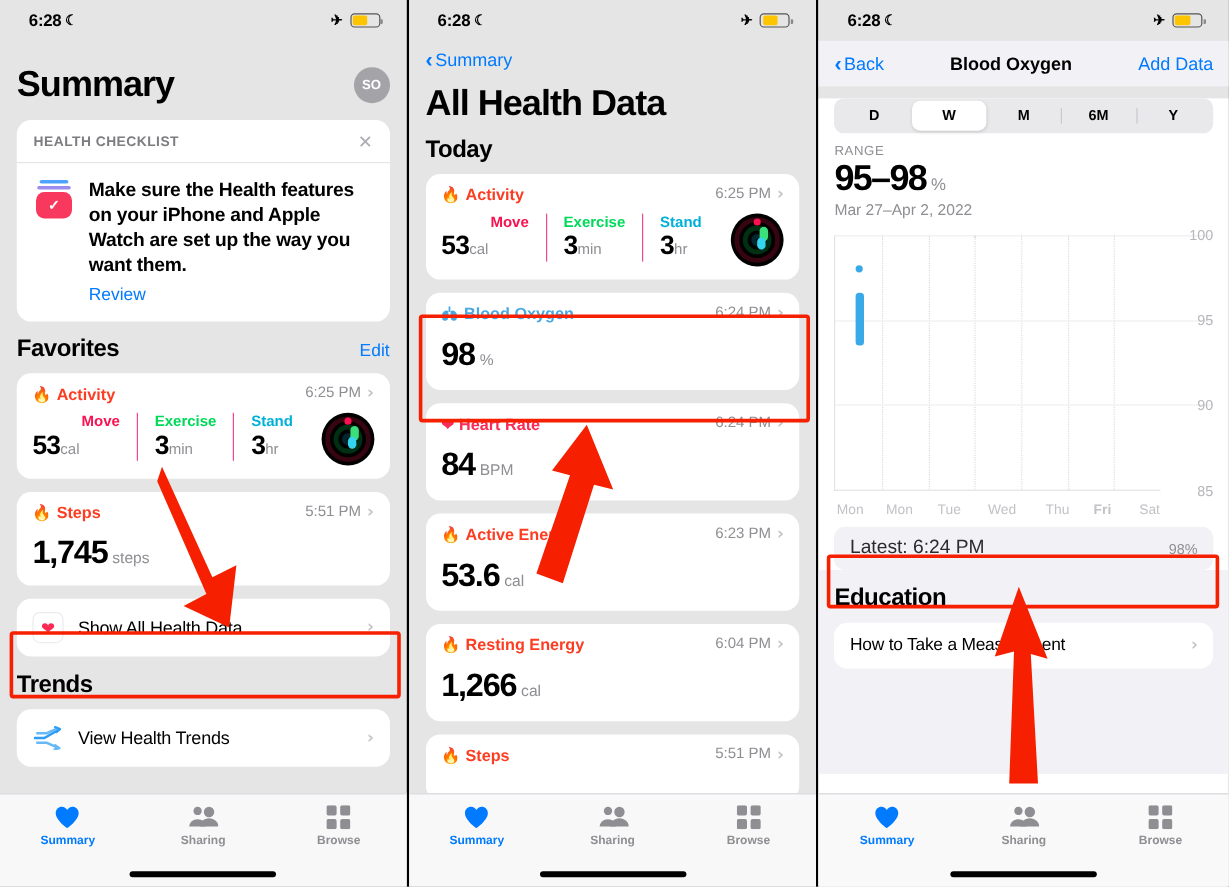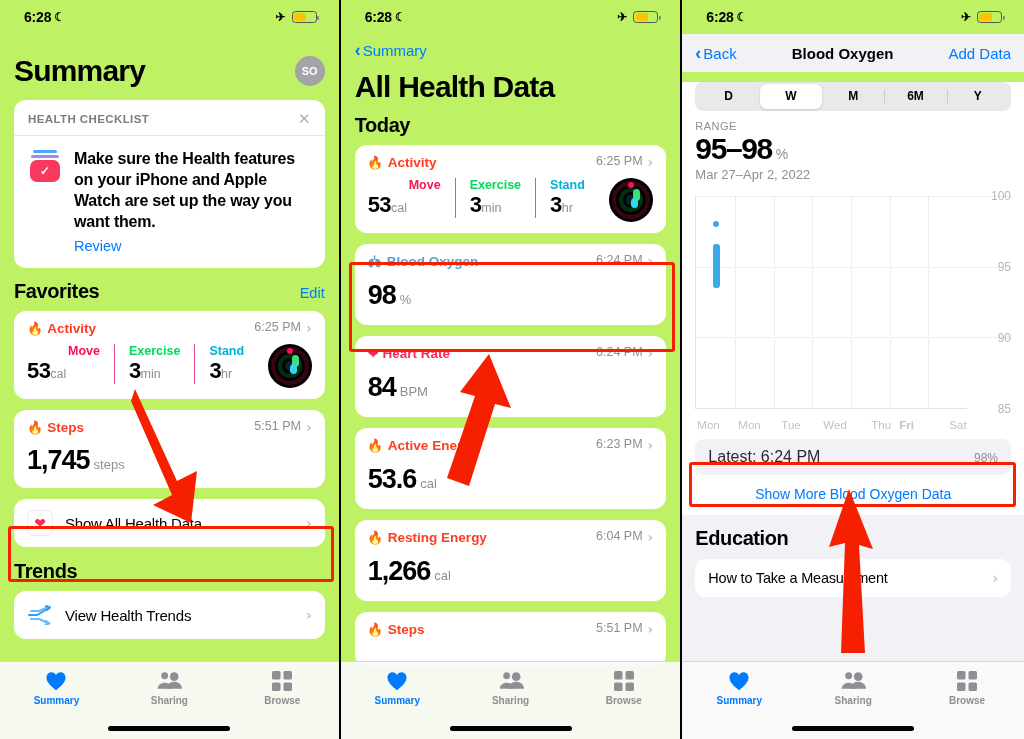--- a/index.html
+++ b/index.html
@@ -7,21 +7,21 @@
     width: 1024px; height: 739px;
     background: #000;
     font-family: "Liberation Sans", sans-serif;
     overflow: hidden;
   }
   .stage { position: relative; width: 1024px; height: 739px; display: flex; background:#fff; }
 
   .panel {
     position: relative;
     width: 341px; height: 739px;
-    background: #bef264;
+    background: #e5e5e5;
     overflow: hidden;
     border-right: 2px solid #000;
   }
   .panel:last-child { border-right: none; width: 342px; }
   .panel.mid { width: 342px; }
 
   
   .statusbar {
     height: 34px; display: flex; align-items: center;
     justify-content: space-between; padding: 0 22px 0 24px;
@@ -570,32 +570,31 @@
         <div class="ylab" style="top:8px;">100</div>
         <div class="ylab" style="top:79px;">95</div>
         <div class="ylab" style="top:150px;">90</div>
         <div class="ylab" style="top:221px;">85</div>
 
         <div class="xlab" style="left:2px;">Mon</div>
         <div class="xlab" style="left:43px;">Mon</div>
         <div class="xlab" style="left:86px;">Tue</div>
         <div class="xlab" style="left:128px;">Wed</div>
         <div class="xlab" style="left:176px;">Thu</div>
-        <div class="xlab" style="left:204px;font-weight:bold;">Fri</div>
+        <div class="xlab" style="left:216px;font-weight:bold;">Fri</div>
         <div class="xlab" style="left:254px;">Sat</div>
       </div>
 
       <div class="latest">
         <div class="lt">Latest: 6:24 PM</div>
         <div class="lv">
           <span>98</span><span>%</span>
         </div>
       </div>
 
-      <div class="showmore">Show More Blood Oxygen Data</div>
 
       <div class="edu-wrap" style="height:170px;">
         <div class="section-title" style="margin-bottom:9px;">Education</div>
         <div class="edu-row">
           <span>How to Take a Measurement</span>
           <span class="chev">›</span>
         </div>
       </div>
     </div>
 

